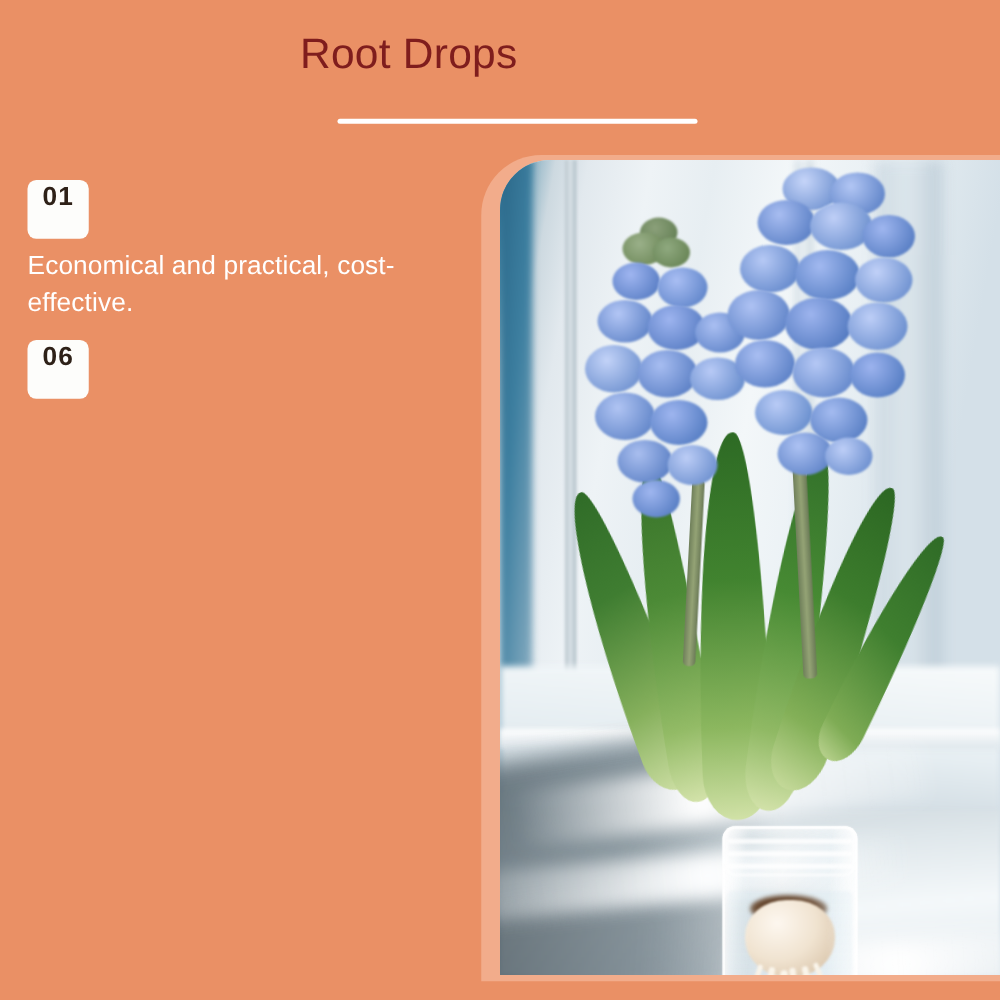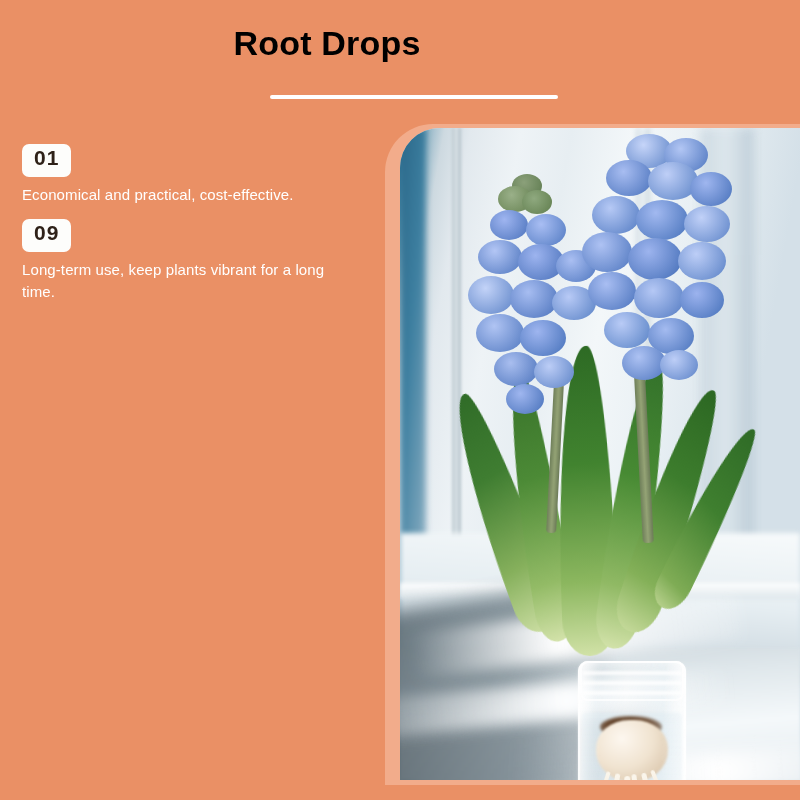--- a/index.html
+++ b/index.html
@@ -15,23 +15,23 @@
     position:relative;
   }
 
   #stage { position:absolute; inset:0; }
 
   
   .title {
     position:absolute;
     left:0; top:24px; width:654px;
     text-align:center;
-    color:#000000;
+    color:#7f1d1d;
     font-size:34px;
-    font-weight:bold;
+    font-weight:normal;
     letter-spacing:.2px;
   }
   .title-rule {
     position:absolute;
     left:270px; top:95px;
     width:288px; height:4px;
     background:#ffffff;
     border-radius:2px;
   }
 
@@ -42,28 +42,28 @@
     width:348px;
   }
   .feature { margin-bottom:14px; }
   .badge {
     display:inline-block;
     background:#fdfdfb;
     color:#2e2118;
     font-size:21px;
     font-weight:bold;
     letter-spacing:1px;
-    padding:2px 12px 6px 12px;
+    padding:2px 12px 20px 12px;
     border-radius:7px;
     line-height:1.18;
   }
   .feature-text {
     margin-top:7px;
     color:#ffffff;
-    font-size:15px;
+    font-size:21px;
     font-weight:300;
     line-height:1.44;
     letter-spacing:.1px;
     max-width:330px;
   }
 
   
   .photo-backing {
     position:absolute;
     left:385px; top:124px;
@@ -257,22 +257,21 @@
 
   <div class="features">
 
     <div class="feature">
       <span class="badge">01</span>
       <div class="feature-text">Economical and practical, cost-effective.</div>
     </div>
 
 
     <div class="feature">
-      <span class="badge">09</span>
-      <div class="feature-text">Long-term use, keep plants vibrant for a long time.</div>
+      <span class="badge">06</span>
     </div>
 
 
   </div>
 
   <div class="photo-backing"></div>
 
   <div class="photo-frame">
 
     <div class="ph ph-wall"></div>

